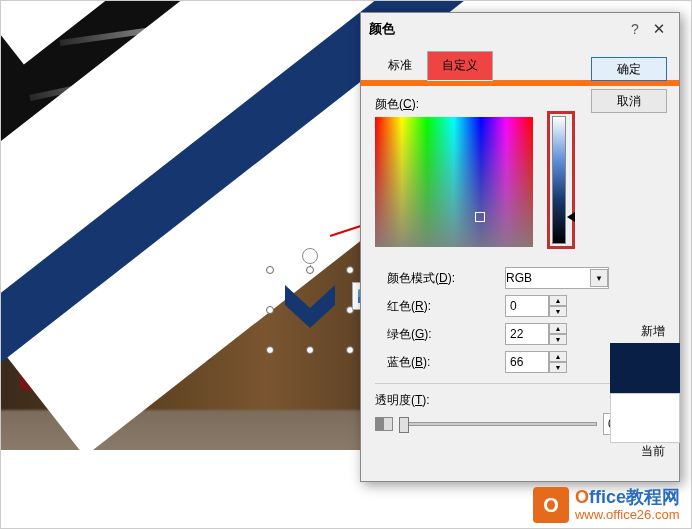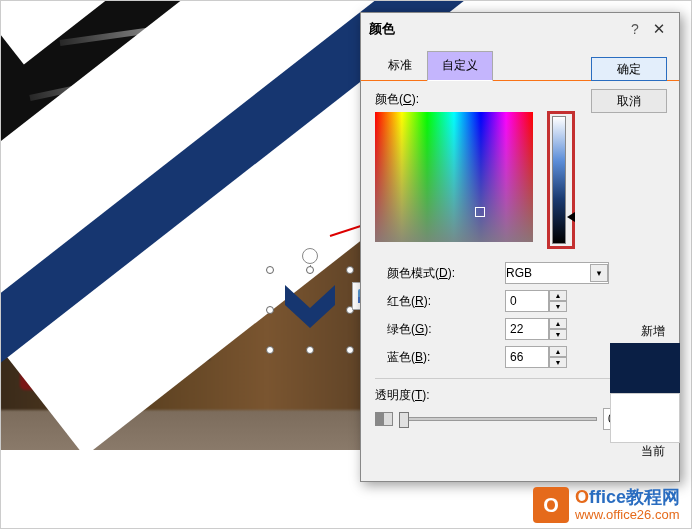--- a/index.html
+++ b/index.html
@@ -39,23 +39,23 @@
     
     .red-arrow { position: absolute; left: 330px; top: 235px; width: 220px; height: 2px; background: #d00; transform: rotate(-18deg); transform-origin: left center; z-index: 5; }
     .red-arrow::after { content: ''; position: absolute; right: -2px; top: -5px; border-left: 12px solid #d00; border-top: 6px solid transparent; border-bottom: 6px solid transparent; }
     
     .dialog { position: absolute; left: 360px; top: 12px; width: 320px; height: 470px; background: #f0f0f0; border: 1px solid #888; box-shadow: 3px 3px 12px rgba(0,0,0,0.4); z-index: 10; }
     .dlg-titlebar { height: 32px; display: flex; align-items: center; padding: 0 8px; }
     .dlg-title { flex: 1; font-size: 13px; font-weight: bold; }
     .dlg-help { width: 24px; text-align: center; font-size: 14px; color: #555; cursor: pointer; }
     .dlg-close { width: 24px; text-align: center; font-size: 15px; color: #333; cursor: pointer; }
     
-    .tabs { display: flex; padding: 6px 12px 0; border-bottom: 1px solid #f97316; }
+    .tabs { display: flex; padding: 6px 12px 0; border-bottom: 6px solid #f97316; }
     .tab { padding: 5px 14px; border: 1px solid transparent; font-size: 12px; cursor: pointer; }
-    .tab.active { background: #c4b5fd; border: 1px solid #aaa; border-bottom: 1px solid #fff; margin-bottom: -1px; }
+    .tab.active { background: #ef4444; border: 1px solid #aaa; border-bottom: 1px solid #fff; margin-bottom: -1px; }
     
     .btn-col { position: absolute; right: 12px; top: 44px; width: 76px; }
     .dlg-btn { width: 76px; height: 24px; background: #e9e9e9; border: 1px solid #adadad; margin-bottom: 8px; font-size: 12px; cursor: pointer; }
     .dlg-btn.highlight { border: 1px solid #2a6dc0; background: #e3eefb; }
     
     .content { padding: 10px 14px; }
     .lbl { font-size: 12px; margin-bottom: 4px; }
     .u { text-decoration: underline; }
     
     .color-field { width: 158px; height: 130px; position: relative; background:

